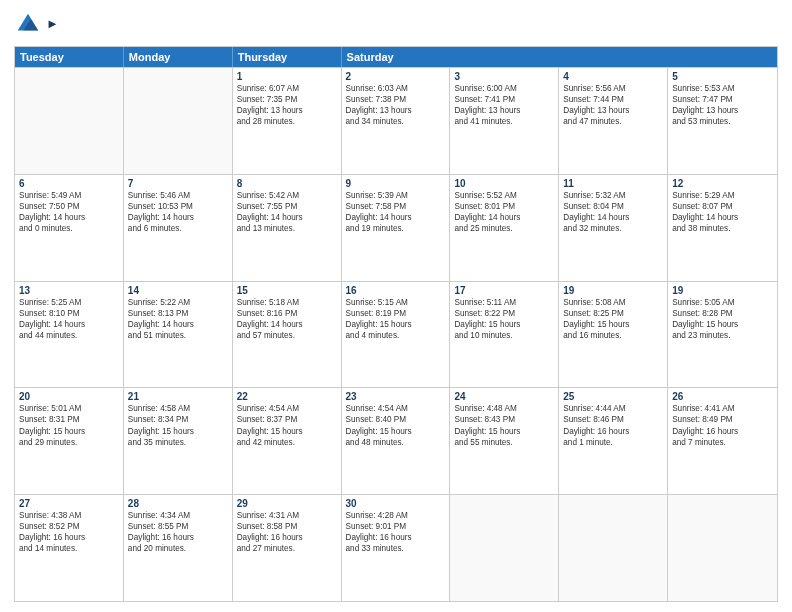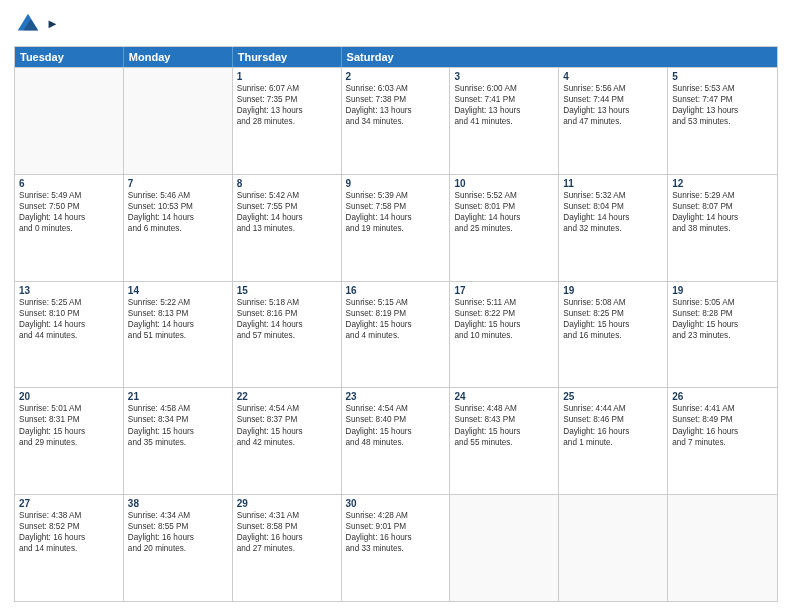--- a/index.html
+++ b/index.html
@@ -327,21 +327,21 @@
         </div>
         <div class="cal-row">
           <div class="cal-cell">
             <div class="day-num">27</div>
             <div class="cell-line">Sunrise: 4:38 AM</div>
             <div class="cell-line">Sunset: 8:52 PM</div>
             <div class="cell-line">Daylight: 16 hours</div>
             <div class="cell-line">and 14 minutes.</div>
           </div>
           <div class="cal-cell">
-            <div class="day-num">38</div>
+            <div class="day-num">28</div>
             <div class="cell-line">Sunrise: 4:34 AM</div>
             <div class="cell-line">Sunset: 8:55 PM</div>
             <div class="cell-line">Daylight: 16 hours</div>
             <div class="cell-line">and 20 minutes.</div>
           </div>
           <div class="cal-cell">
             <div class="day-num">29</div>
             <div class="cell-line">Sunrise: 4:31 AM</div>
             <div class="cell-line">Sunset: 8:58 PM</div>
             <div class="cell-line">Daylight: 16 hours</div>

